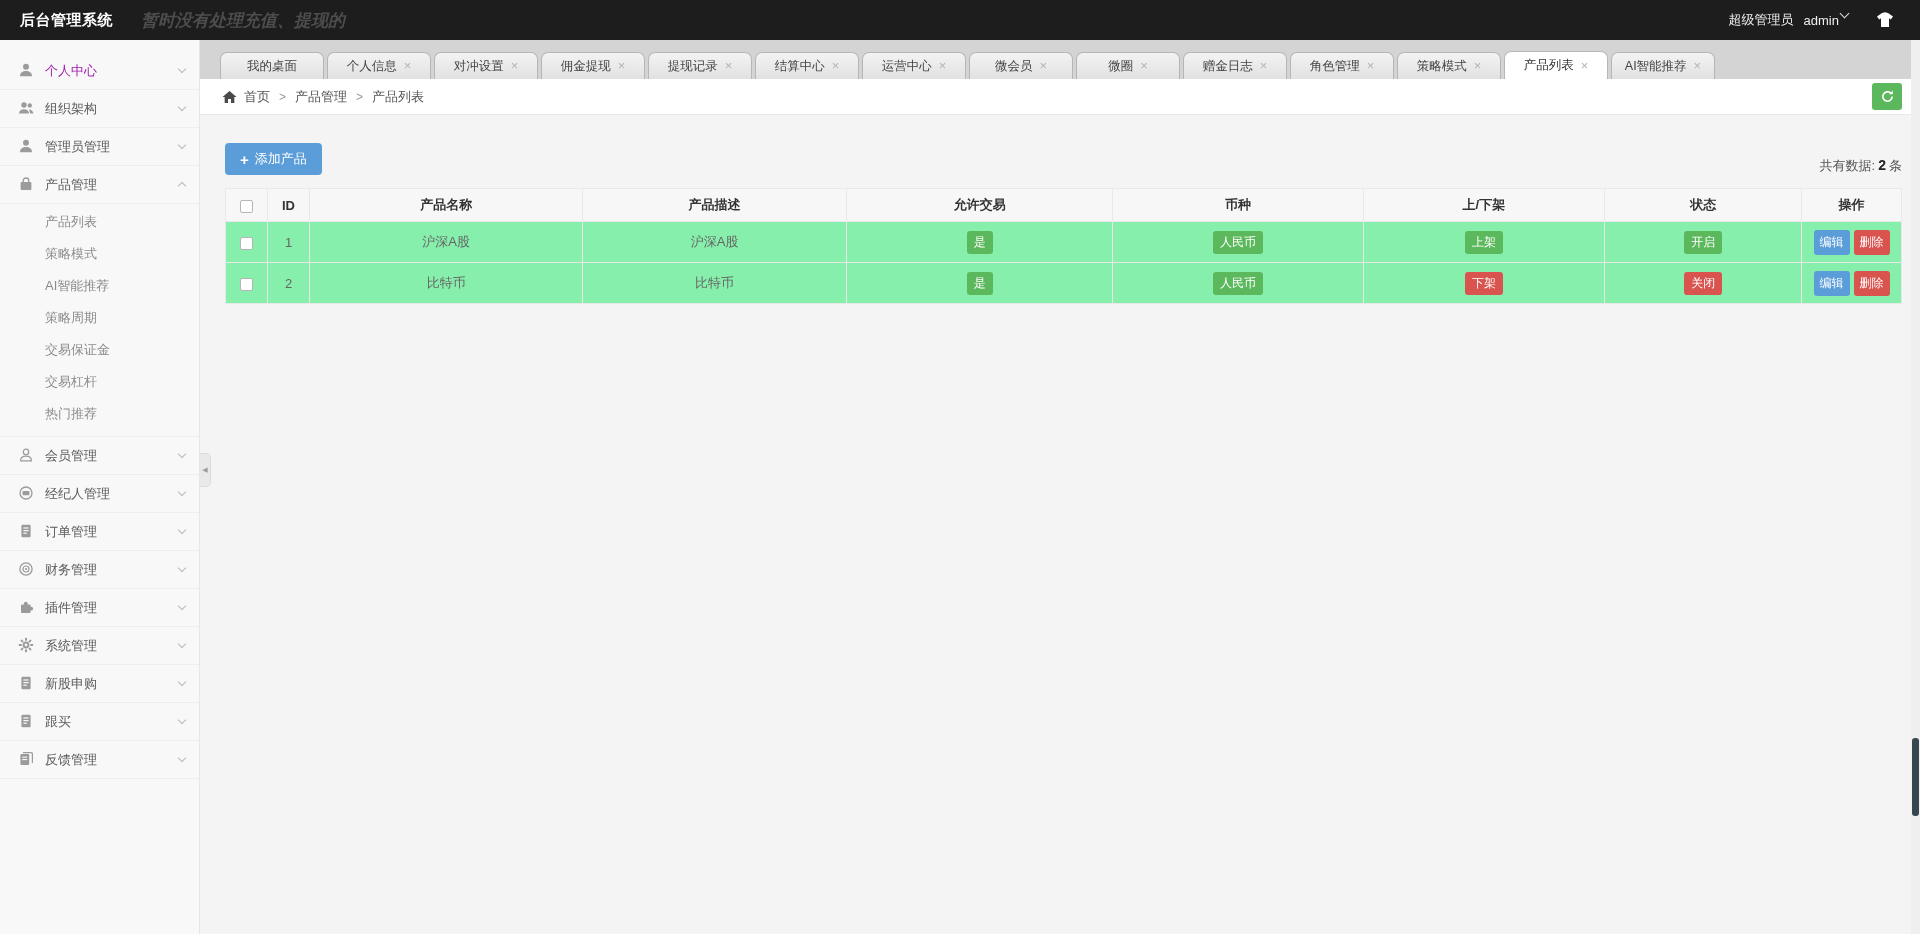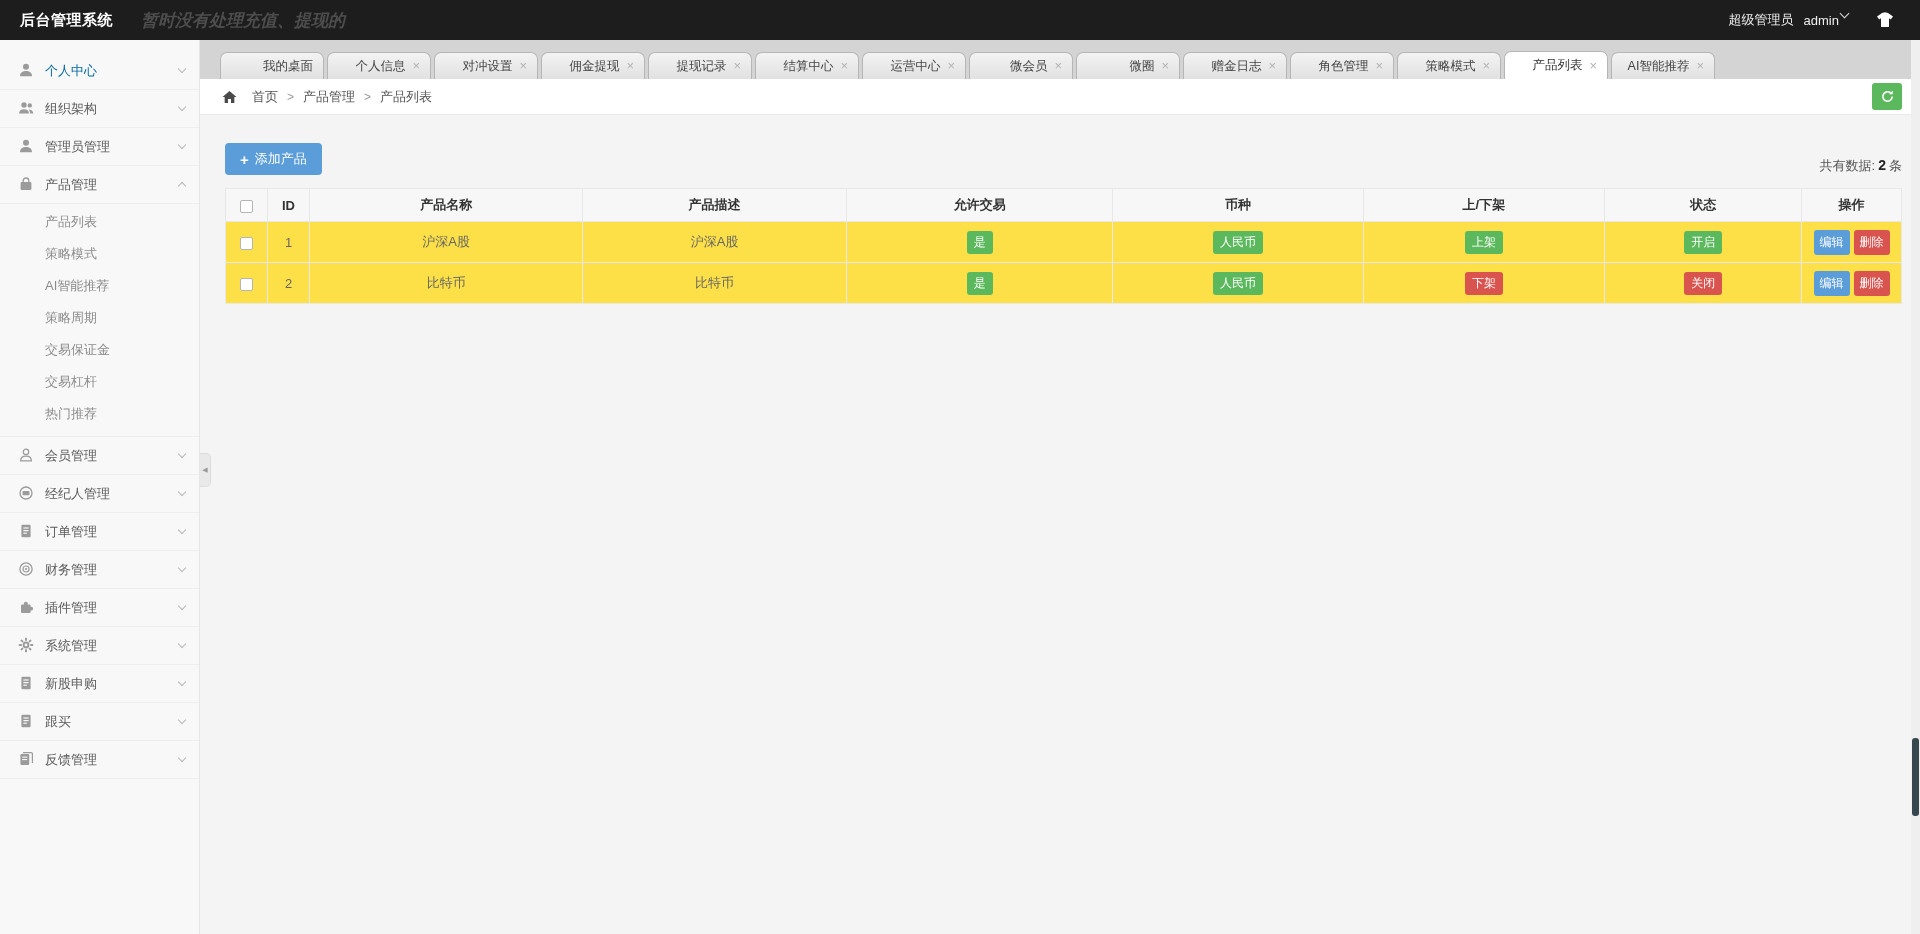--- a/index.html
+++ b/index.html
@@ -17,63 +17,63 @@
   .tb-shirt { width:18px; height:16px; margin-left:14px; }
 
   
   .sidebar { position:absolute; top:40px; left:0; width:200px; height:894px;
     background:#f8f8f8; border-right:1px solid #e6e6e6; padding-top:12px; }
   .sb-item { height:38px; display:flex; align-items:center; padding:0 14px 0 18px;
     border-bottom:1px solid #eeeeee; cursor:pointer; }
   .sb-icon { width:17px; height:17px; margin-right:10px; display:inline-flex; }
   .sb-icon svg { width:16px; height:16px; }
   .sb-label { font-size:13px; color:#5a5a5a; flex:1; }
-  .sb-item.hl .sb-label { color:#0369a1; }
+  .sb-item.hl .sb-label { color:#a21caf; }
   .chev { width:6px; height:6px; border-right:1.4px solid #b9b9b9; border-bottom:1.4px solid #b9b9b9;
     display:inline-block; }
   .chev.down { transform:rotate(45deg); margin-top:-3px; }
   .chev.up { transform:rotate(-135deg); margin-top:3px; }
   .sb-sub { border-bottom:1px solid #eeeeee; padding:2px 0 6px; }
   .sb-sub-item { height:32px; line-height:32px; padding-left:45px; font-size:13px; color:#8b8b8b; cursor:pointer; }
 
   .collapse-handle { position:absolute; left:200px; top:453px; width:11px; height:34px;
     background:#e9e9e9; border:1px solid #dcdcdc; border-left:none; border-radius:0 5px 5px 0;
     display:flex; align-items:center; justify-content:center; font-size:7px; color:#9a9a9a; cursor:pointer; z-index:5; }
 
   
   .tabstrip { position:absolute; top:40px; left:200px; width:1720px; height:39px;
     background:#d4d4d4; display:flex; align-items:flex-end; padding-left:20px; }
   .tab { height:27px; min-width:104px; margin-right:3px; border:1px solid #b6b6b6; border-bottom:none;
     border-radius:7px 7px 0 0; background:linear-gradient(#f3f3f3,#e1e1e1);
-    display:flex; align-items:center; justify-content:flex-end; gap:7px;
+    display:flex; align-items:center; justify-content:center; gap:7px;
     font-size:12.5px; color:#444; padding:0 10px; cursor:pointer; }
   .tab.active { background:#fff; color:#333; height:28px; }
   .tab-close { color:#b3b3b3; font-size:13px; line-height:1; margin-top:-1px; }
 
   
   .crumbbar { position:absolute; top:79px; left:200px; width:1720px; height:36px;
-    background:#fff; display:flex; align-items:center; padding:0 18px 0 22px; border-bottom:1px solid #e9e9e9;gap:8px; }
+    background:#fff; display:flex; align-items:center; padding:0 18px 0 22px; border-bottom:1px solid #e9e9e9; }
   .crumb-home { width:15px; height:14px; margin-right:7px; }
   .crumb-item { font-size:13px; color:#555; cursor:pointer; }
   .crumb-sep { font-size:12px; color:#999; margin:0 9px; }
   .refresh-btn { margin-left:auto; width:30px; height:27px; background:#5cb85c; border:none;
     border-radius:3px; display:flex; align-items:center; justify-content:center; cursor:pointer; }
   .refresh-btn svg { width:15px; height:15px; }
 
   
   .content { position:absolute; top:115px; left:200px; width:1720px; height:819px;
     background:#f4f4f4; padding:28px 18px 0 25px; }
   .toolbar { display:flex; align-items:flex-end; }
   .add-btn { background:#5b9dd9; color:#fff; border:none; border-radius:4px; font-size:13px;
     padding:7px 15px; display:flex; align-items:center; gap:6px; cursor:pointer; }
   .add-plus { font-size:15px; font-weight:bold; line-height:1; }
   .total { margin-left:auto; font-size:13px; color:#555; }
   .total b { color:#222; font-size:14px; margin:0 3px; }
 
-  table.grid { width:100%; margin-top:13px; border-collapse:collapse; table-layout:fixed; background:#fde047; }
+  table.grid { width:100%; margin-top:13px; border-collapse:collapse; table-layout:fixed; background:#86efac; }
   .grid th, .grid td { border:1px solid #e8e8e8; text-align:center; }
   .grid th { height:33px; background:#f7f7f7; font-size:13px; color:#333; font-weight:bold; }
   .grid td { height:41px; font-size:13px; color:#666; }
   .grid th:nth-child(1){width:42px;} .grid th:nth-child(2){width:42px;}
   .grid th:nth-child(3){width:16.4%;} .grid th:nth-child(4){width:15.8%;}
   .grid th:nth-child(5){width:16%;}  .grid th:nth-child(6){width:15%;}
   .grid th:nth-child(7){width:14.5%;} .grid th:nth-child(8){width:11.8%;font-family:Liberation Serif, serif;}
   .grid th:nth-child(9){width:100px;}
   .cb { display:inline-block; width:13px; height:13px; border:1px solid #b5b5b5; border-radius:2px;
     background:#fff; vertical-align:middle; cursor:pointer; }

